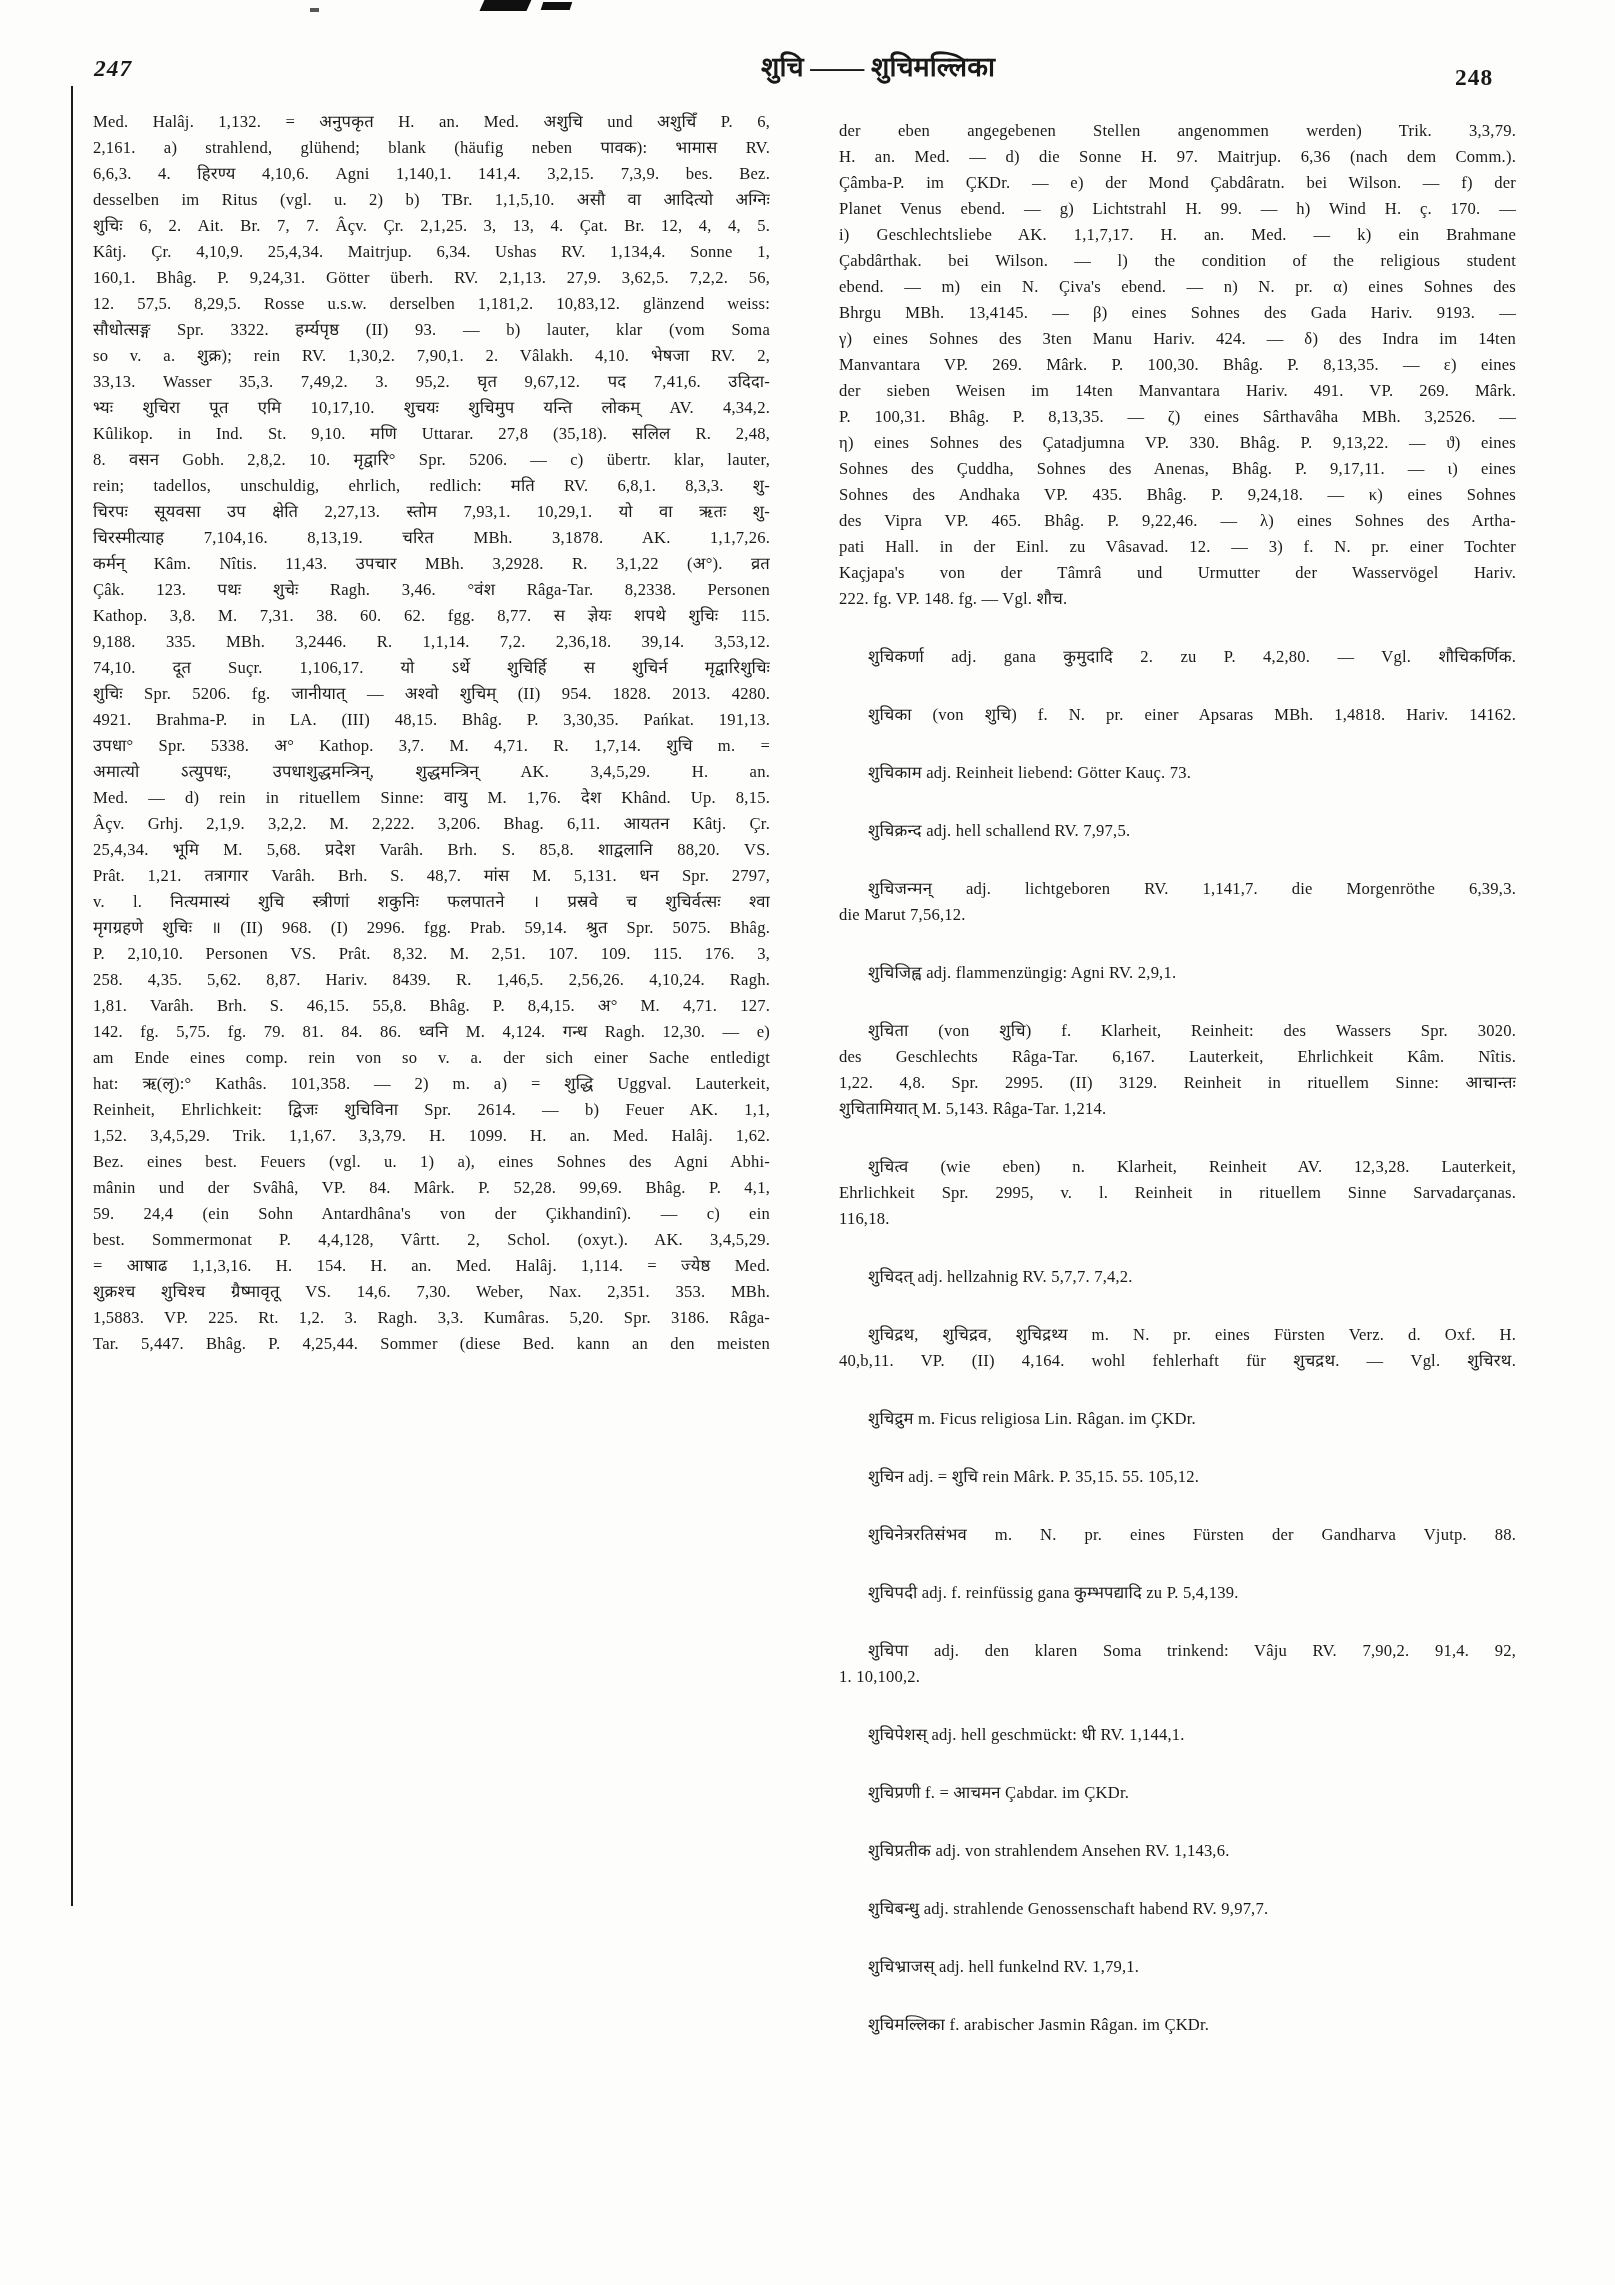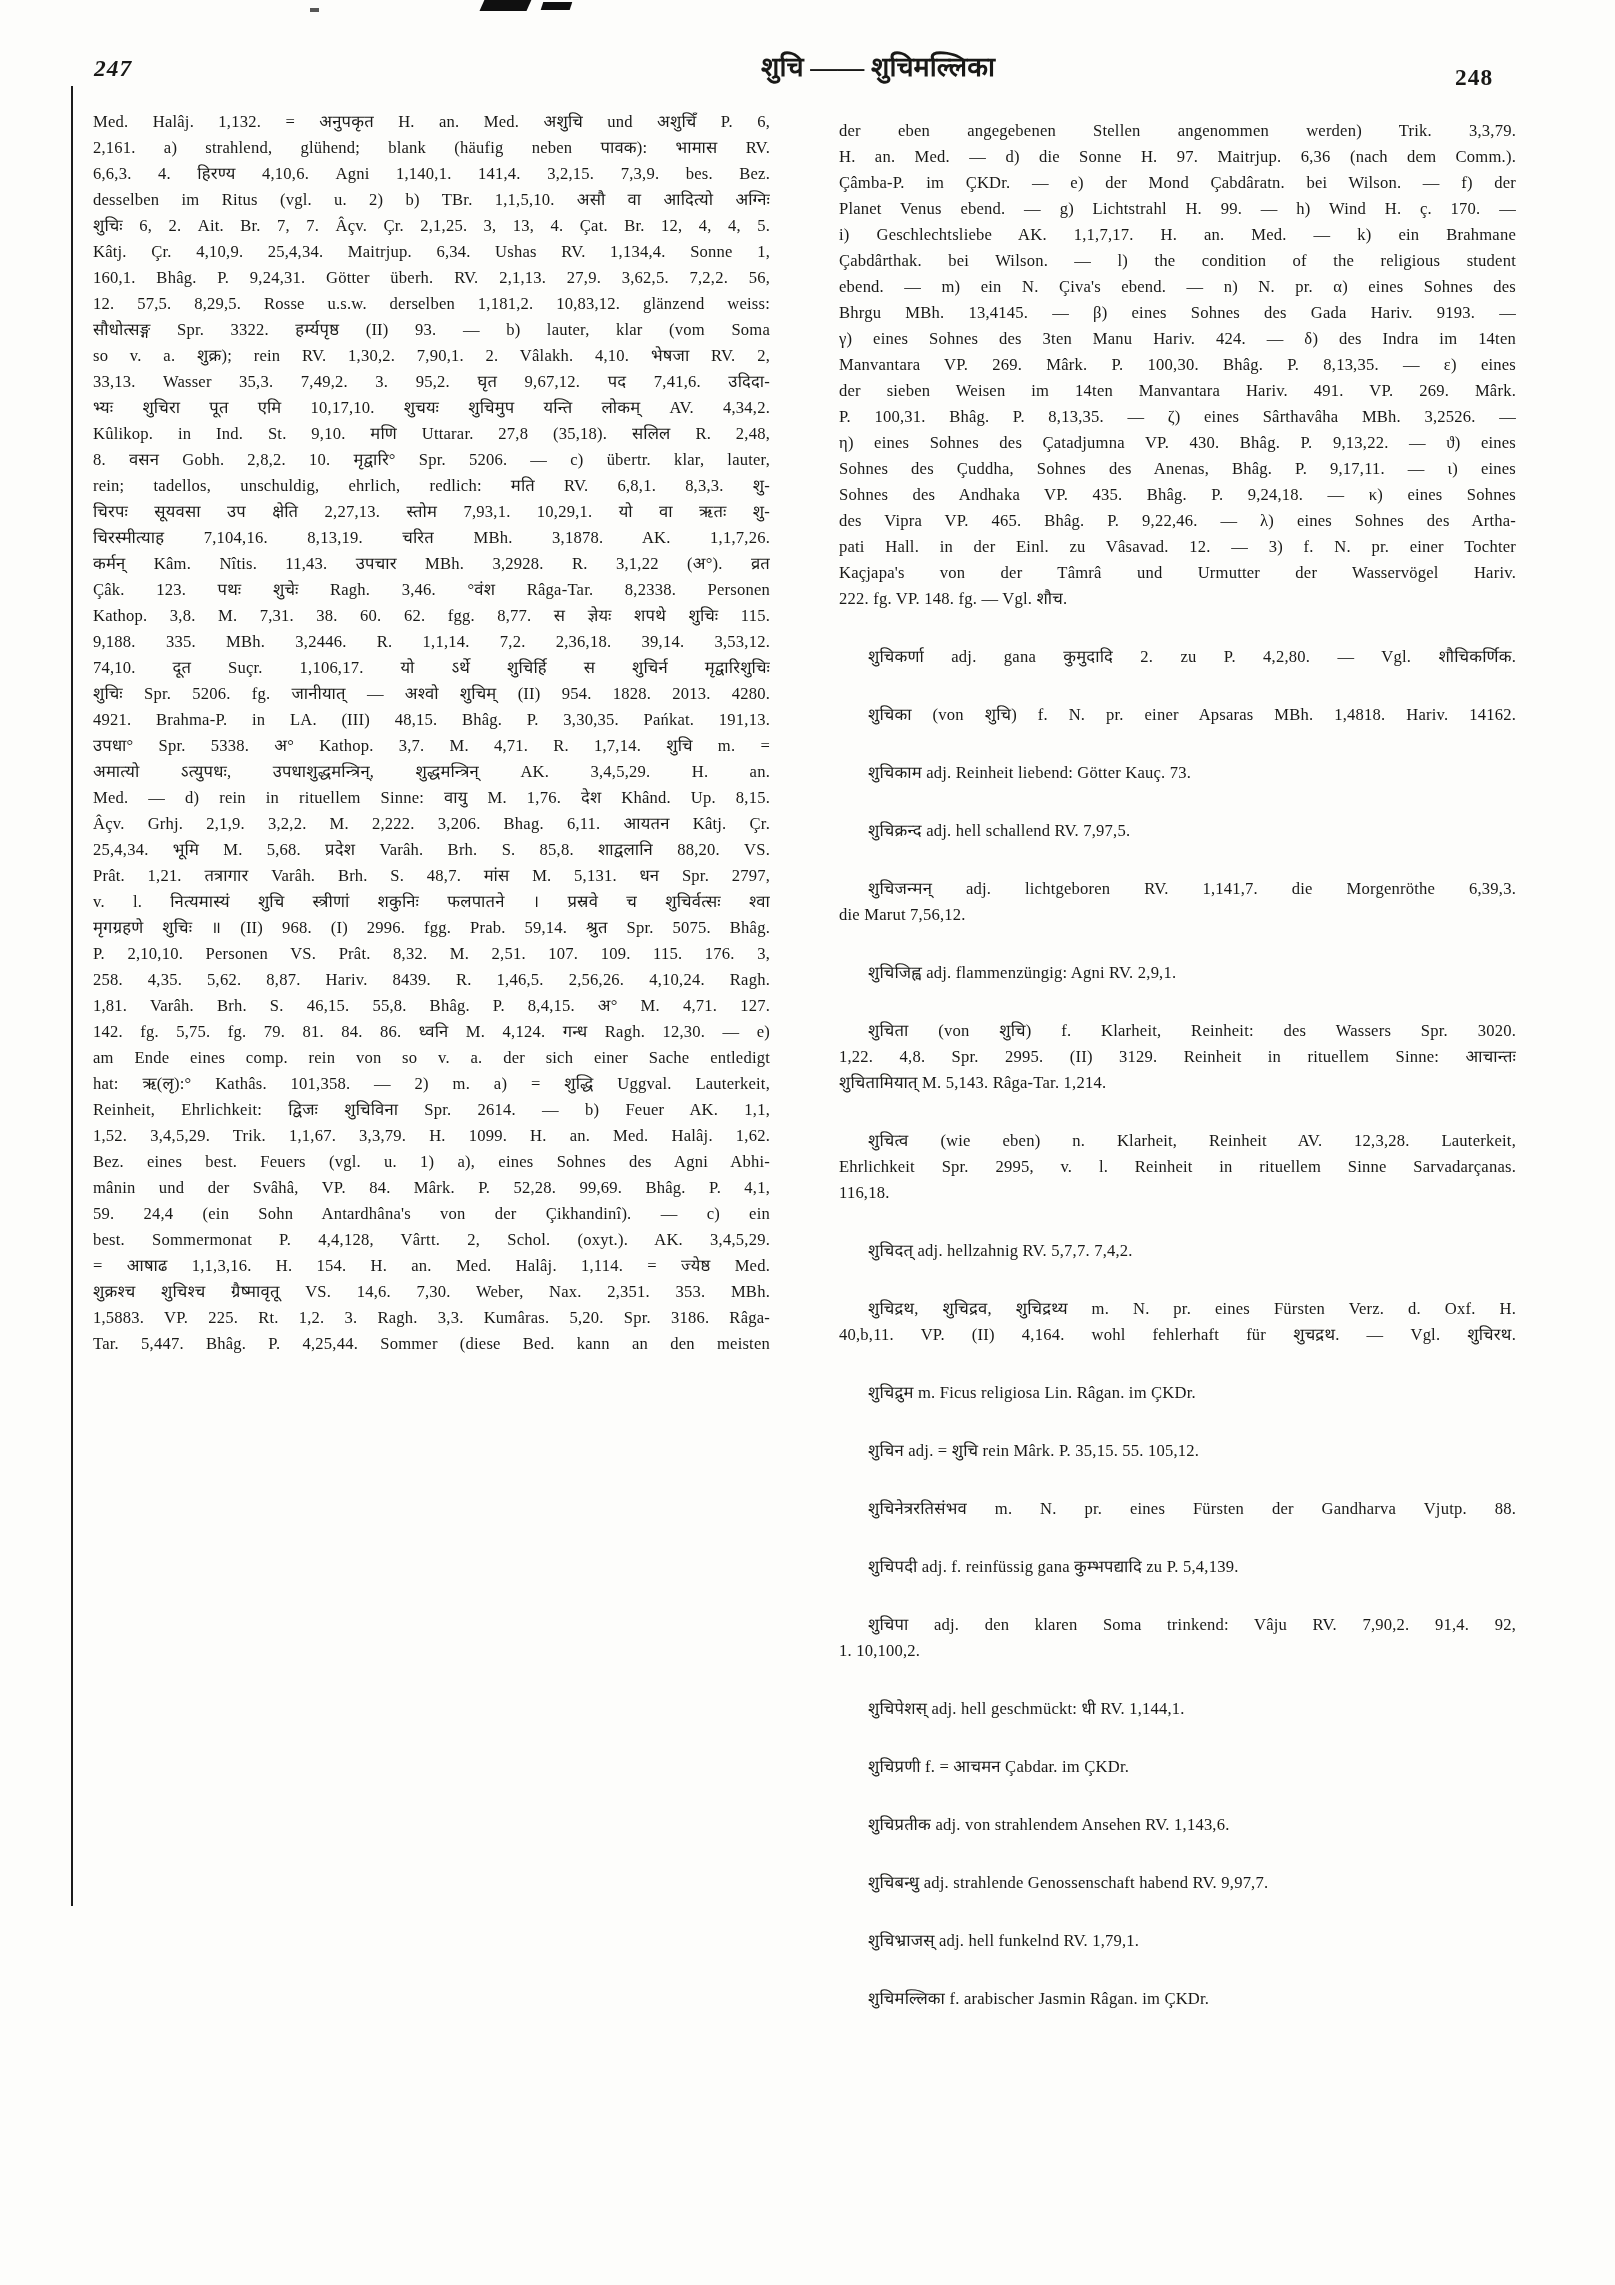--- a/index.html
+++ b/index.html
@@ -99,35 +99,36 @@
     <div class="tl jst">Çâmba-P. im ÇKDr. — e) der Mond Çabdâratn. bei Wilson. — f) der</div>
     <div class="tl jst">Planet Venus ebend. — g) Lichtstrahl H. 99. — h) Wind H. ç. 170. —</div>
     <div class="tl jst">i) Geschlechtsliebe AK. 1,1,7,17. H. an. Med. — k) ein Brahmane</div>
     <div class="tl jst">Çabdârthak. bei Wilson. — l) the condition of the religious student</div>
     <div class="tl jst">ebend. — m) ein N. Çiva's ebend. — n) N. pr. α) eines Sohnes des</div>
     <div class="tl jst">Bhrgu MBh. 13,4145. — β) eines Sohnes des Gada Hariv. 9193. —</div>
     <div class="tl jst">γ) eines Sohnes des 3ten Manu Hariv. 424. — δ) des Indra im 14ten</div>
     <div class="tl jst">Manvantara VP. 269. Mârk. P. 100,30. Bhâg. P. 8,13,35. — ε) eines</div>
     <div class="tl jst">der sieben Weisen im 14ten Manvantara Hariv. 491. VP. 269. Mârk.</div>
     <div class="tl jst">P. 100,31. Bhâg. P. 8,13,35. — ζ) eines Sârthavâha MBh. 3,2526. —</div>
-    <div class="tl jst">η) eines Sohnes des Çatadjumna VP. 430. Bhâg. P. 9,13,22. — ϑ) eines</div>
+    <div class="tl jst">η) eines Sohnes des Çatadjumna VP. 330. Bhâg. P. 9,13,22. — ϑ) eines</div>
     <div class="tl jst">Sohnes des Çuddha, Sohnes des Anenas, Bhâg. P. 9,17,11. — ι) eines</div>
     <div class="tl jst">Sohnes des Andhaka VP. 435. Bhâg. P. 9,24,18. — κ) eines Sohnes</div>
     <div class="tl jst">des Vipra VP. 465. Bhâg. P. 9,22,46. — λ) eines Sohnes des Artha-</div>
     <div class="tl jst">pati Hall. in der Einl. zu Vâsavad. 12. — 3) f. N. pr. einer Tochter</div>
     <div class="tl jst">Kaçjapa's von der Tâmrâ und Urmutter der Wasservögel Hariv.</div>
     <div class="tl">222. fg. VP. 148. fg. — Vgl. शौच.</div>
     <div class="tl ind jst">शुचिकर्णा adj. gana कुमुदादि 2. zu P. 4,2,80. — Vgl. शौचिकर्णिक.</div>
     <div class="tl ind jst">शुचिका (von शुचि) f. N. pr. einer Apsaras MBh. 1,4818. Hariv. 14162.</div>
     <div class="tl ind">शुचिकाम adj. Reinheit liebend: Götter Kauç. 73.</div>
     <div class="tl ind">शुचिक्रन्द adj. hell schallend RV. 7,97,5.</div>
     <div class="tl ind jst">शुचिजन्मन् adj. lichtgeboren RV. 1,141,7. die Morgenröthe 6,39,3.</div>
     <div class="tl">die Marut 7,56,12.</div>
     <div class="tl ind">शुचिजिह्व adj. flammenzüngig: Agni RV. 2,9,1.</div>
     <div class="tl ind jst">शुचिता (von शुचि) f. Klarheit, Reinheit: des Wassers Spr. 3020.</div>
+    <div class="tl jst">des Geschlechts Râga-Tar. 6,167. Lauterkeit, Ehrlichkeit Kâm. Nîtis.</div>
     <div class="tl jst">1,22. 4,8. Spr. 2995. (II) 3129. Reinheit in rituellem Sinne: आचान्तः</div>
     <div class="tl">शुचितामियात् M. 5,143. Râga-Tar. 1,214.</div>
     <div class="tl ind jst">शुचित्व (wie eben) n. Klarheit, Reinheit AV. 12,3,28. Lauterkeit,</div>
     <div class="tl jst">Ehrlichkeit Spr. 2995, v. l. Reinheit in rituellem Sinne Sarvadarçanas.</div>
     <div class="tl">116,18.</div>
     <div class="tl ind">शुचिदत् adj. hellzahnig RV. 5,7,7. 7,4,2.</div>
     <div class="tl ind jst">शुचिद्रथ, शुचिद्रव, शुचिद्रथ्य m. N. pr. eines Fürsten Verz. d. Oxf. H.</div>
     <div class="tl jst">40,b,11. VP. (II) 4,164. wohl fehlerhaft für शुचद्रथ. — Vgl. शुचिरथ.</div>
     <div class="tl ind">शुचिद्रुम m. Ficus religiosa Lin. Râgan. im ÇKDr.</div>
     <div class="tl ind">शुचिन adj. = शुचि rein Mârk. P. 35,15. 55. 105,12.</div>

